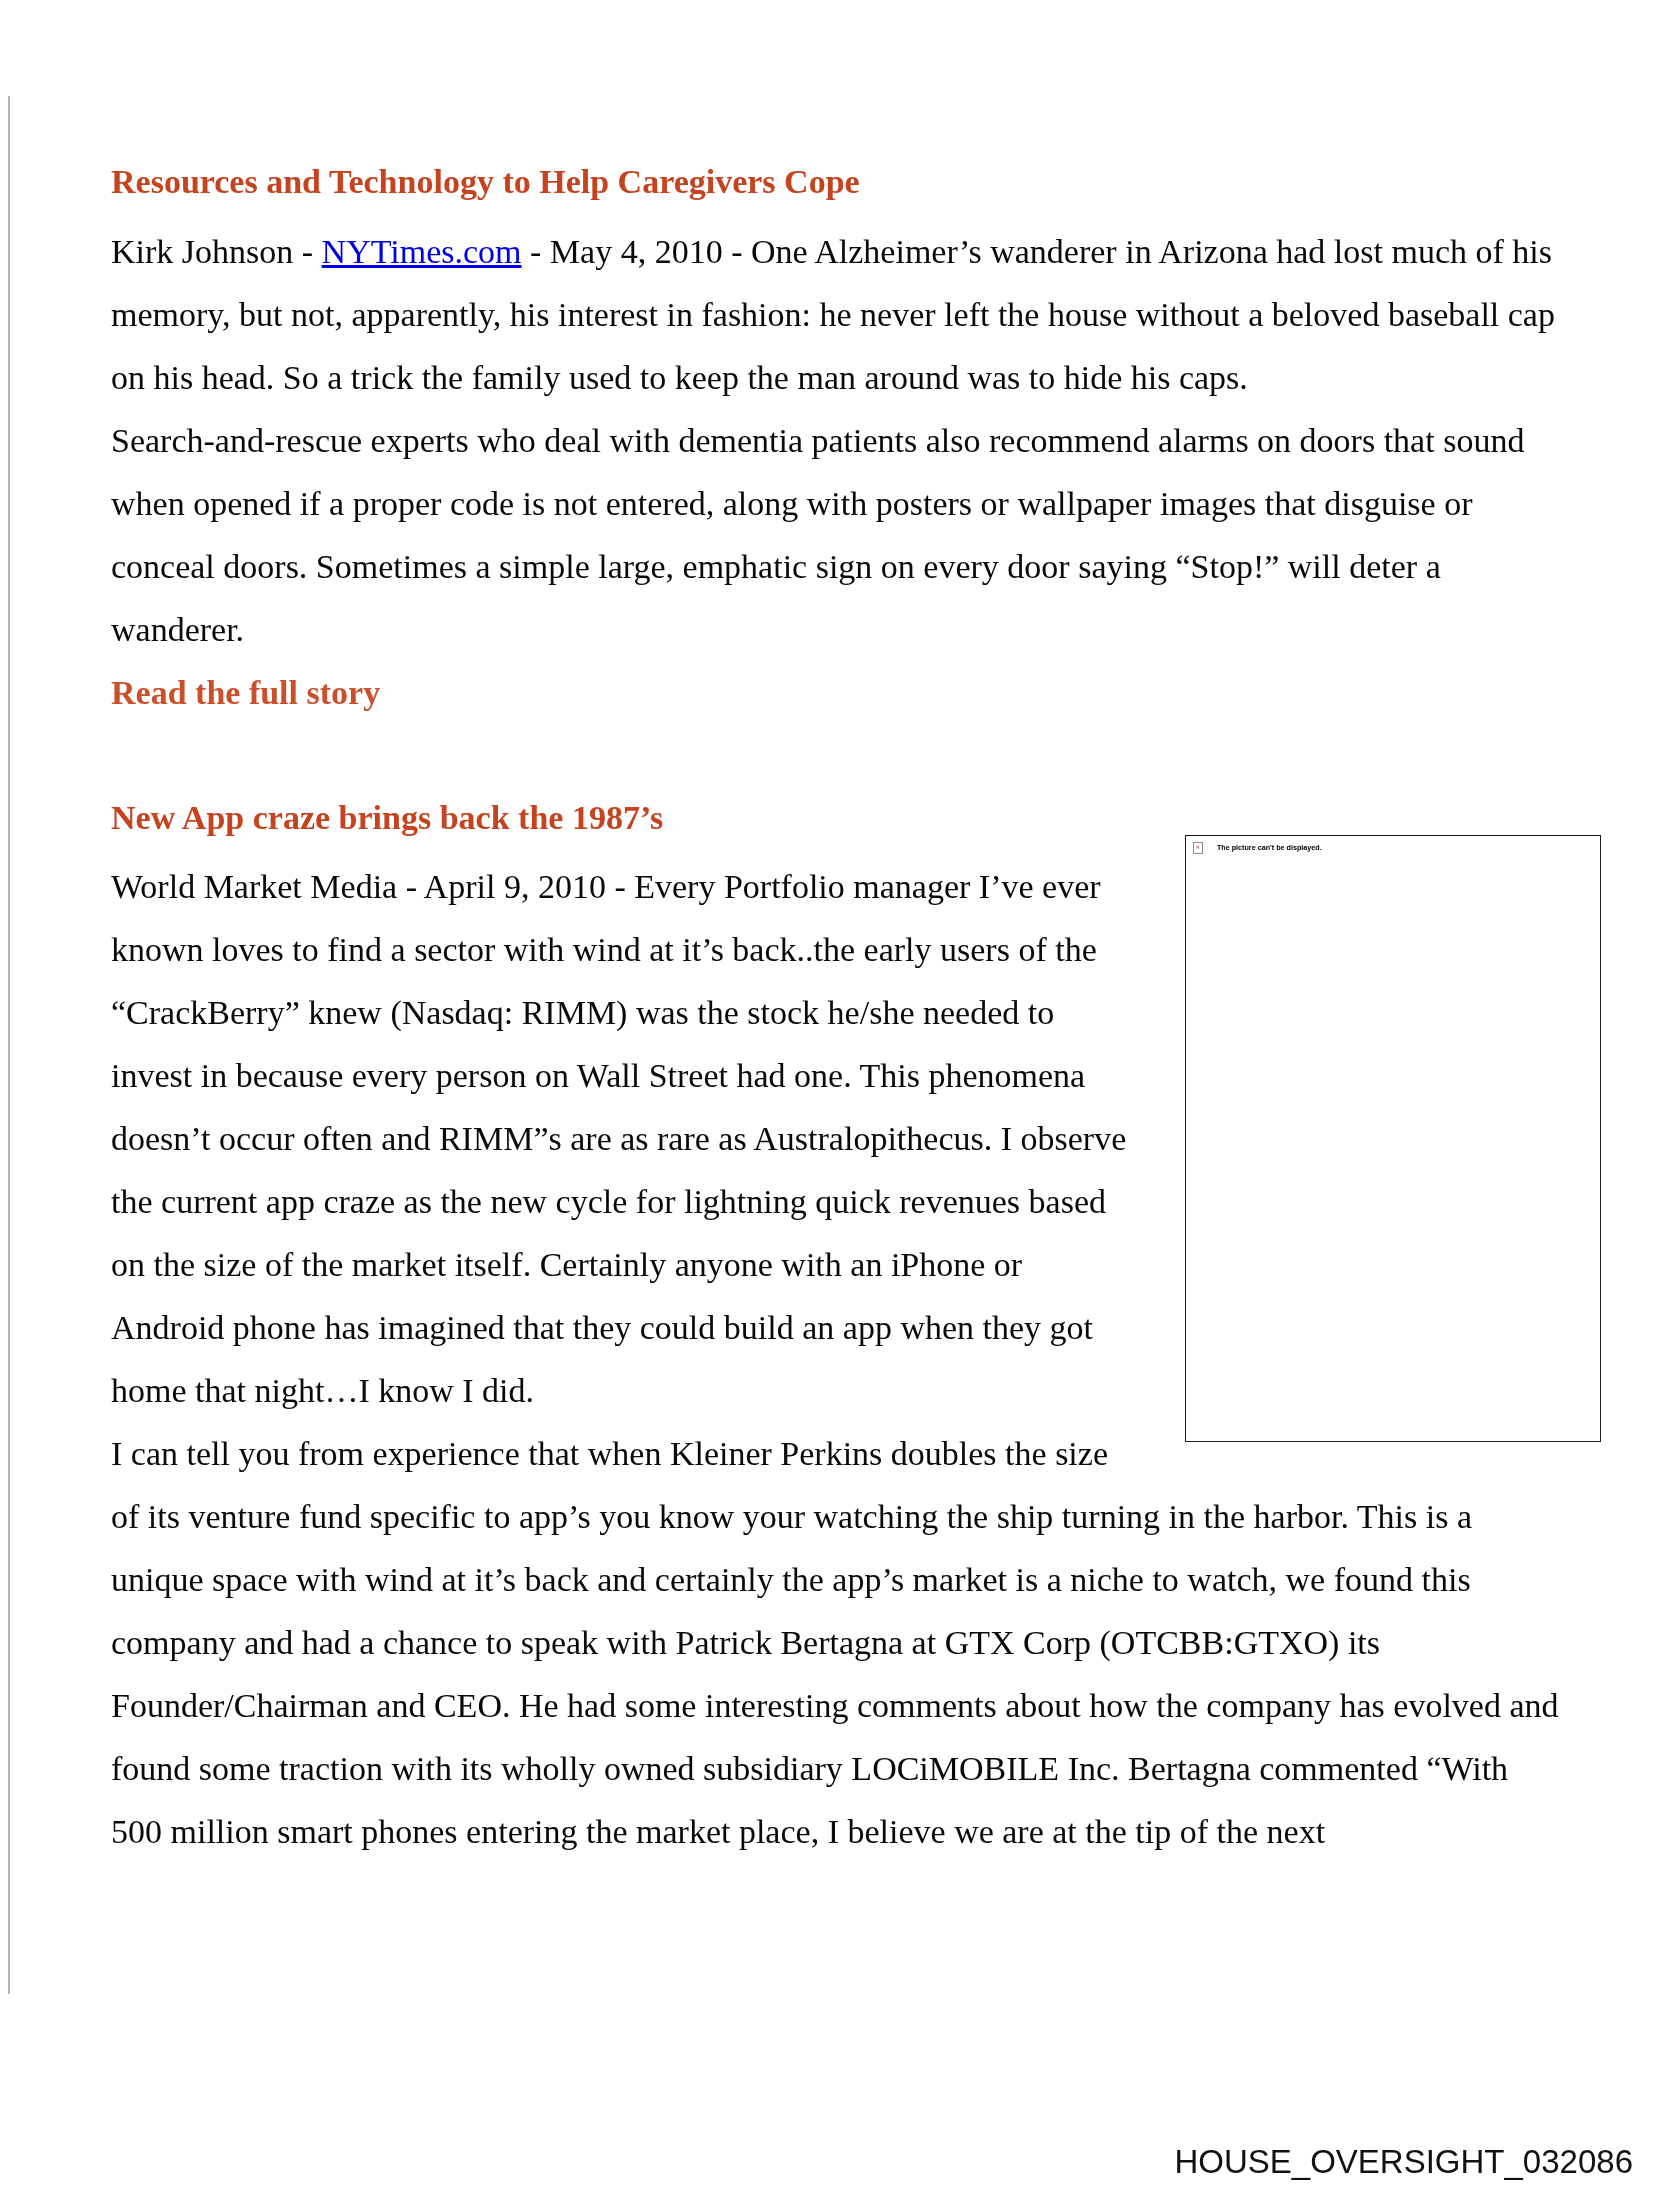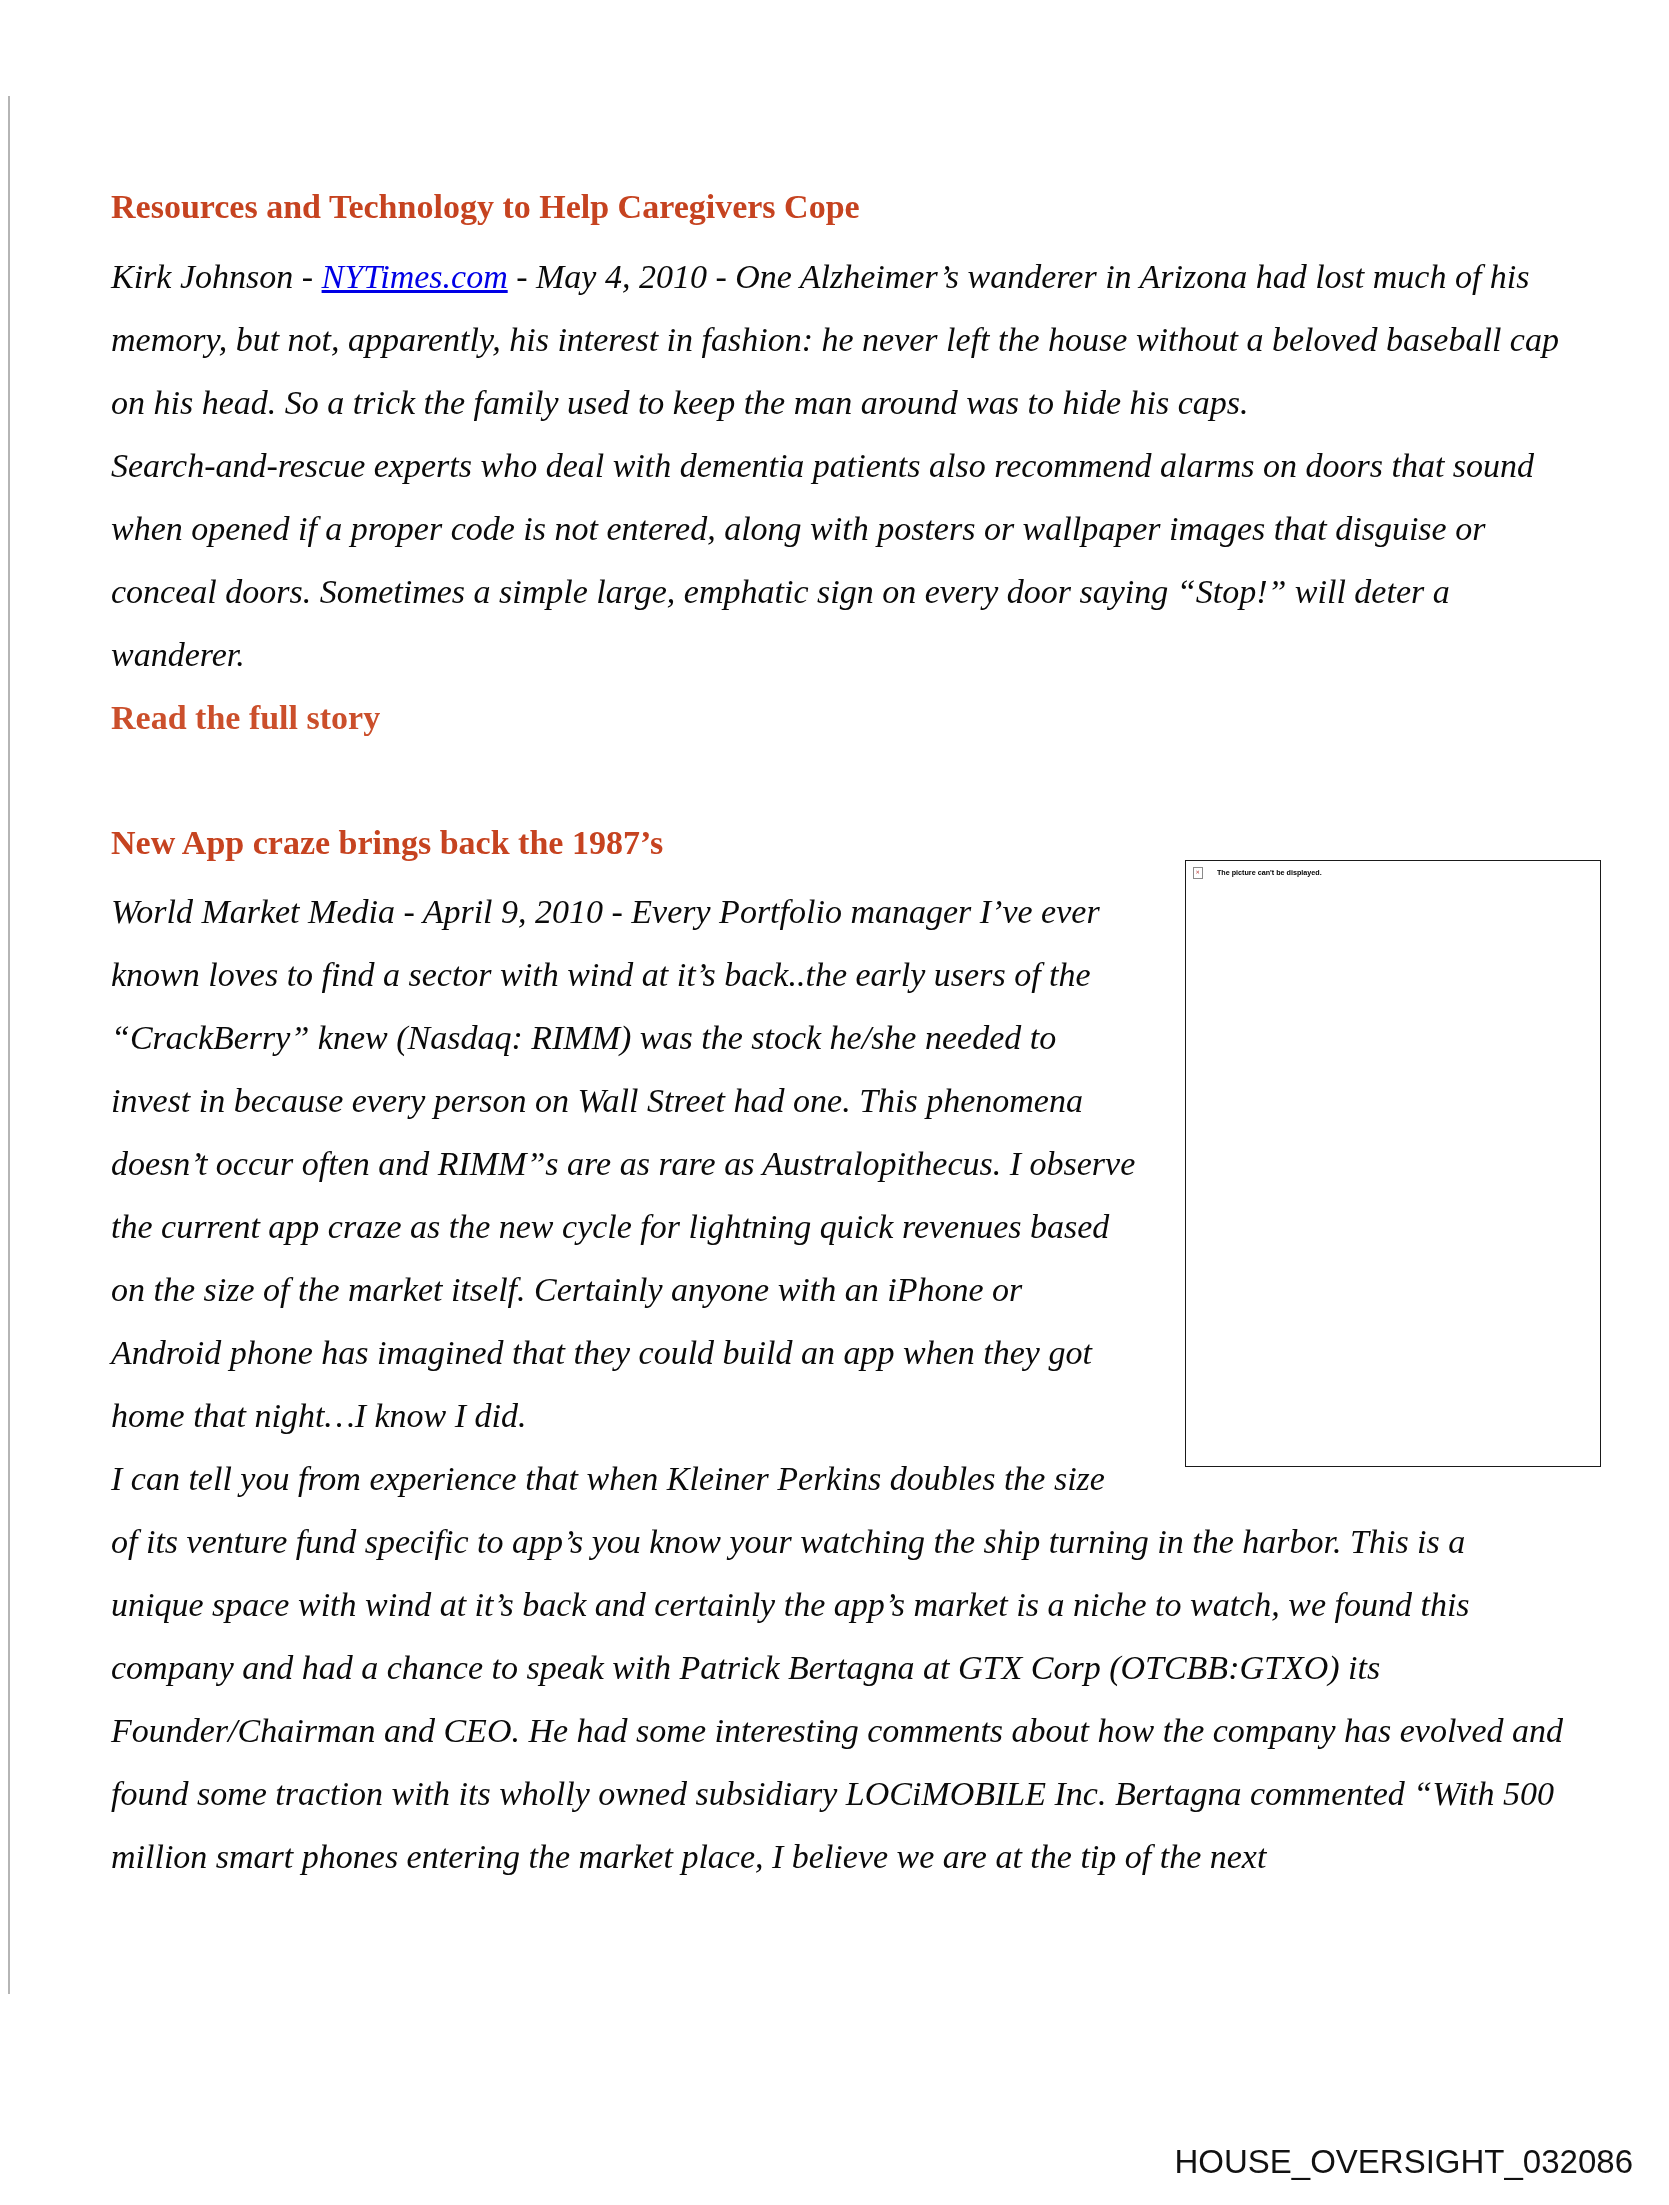--- a/index.html
+++ b/index.html
@@ -20,39 +20,38 @@
     position: absolute;
     left: 7.9px;
     top: 96px;
     width: 2px;
     height: 1898px;
     background: #b5b5b5;
   }
   .content {
     position: absolute;
     left: 111px;
-    top: 175px;
+    top: 150px;
     width: 1454px;
   }
   .headline {
     font-size: 34px;
     font-weight: bold;
     line-height: 63px;
     margin: 0 0 6.5px 0;
     color: var(--headline, #c64320);
   }
   .headline--second {
     margin-top: 62px;
   }
   .body-par {
     font-size: 34px;
     line-height: 63px;
     margin: 0;
     text-align: left;
-    font-style: italic;
   }
   .inline-link {
     color: var(--link, #0000e6);
     text-decoration: underline;
     cursor: pointer;
   }
   .read-more {
     font-size: 34px;
     line-height: 63px;
     margin: 0;

